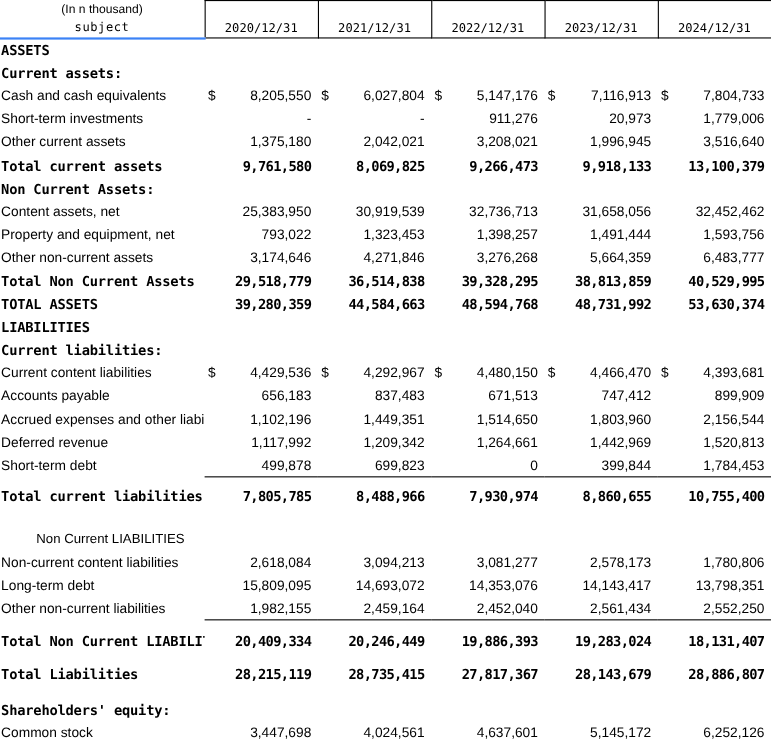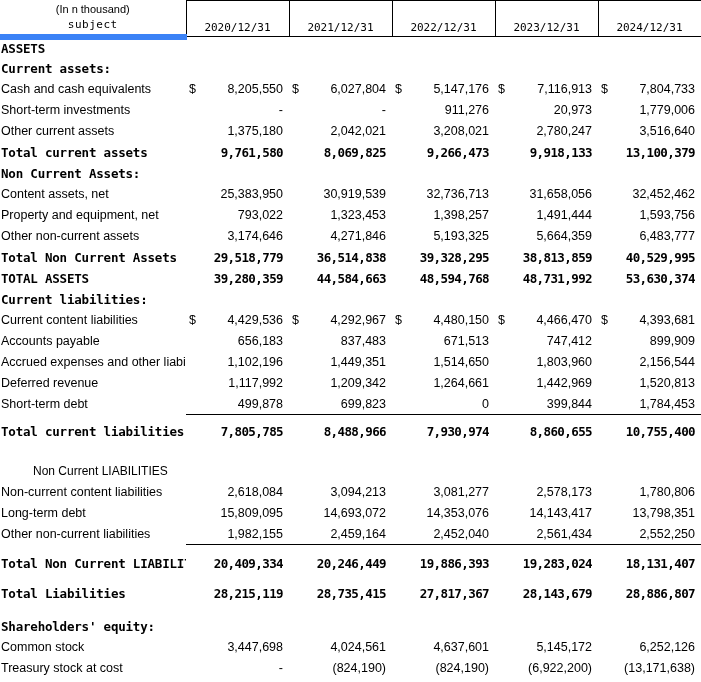--- a/index.html
+++ b/index.html
@@ -38,21 +38,21 @@
     vertical-align: bottom;
     font-weight: normal;
   }
   .hdr-label {
     height: 34px;
     text-align: center;
     font-size: 11px;
     line-height: 16px;
     padding: 0 4px 1px 4px;
     box-sizing: border-box;
-    border-bottom: 6px solid #3b82f6;
+    border-bottom: 2px solid #3b82f6;
     margin-left: 24px;
   }
   .hdr-label .l1 { display: block; font-family: "Liberation Sans", sans-serif; }
   .hdr-label .l2 { display: block; font-family: "DejaVu Sans Mono", monospace; font-size: 11px; letter-spacing: 0.5px;}
   .hdr-date {
     height: 34px;
     box-sizing: border-box;
     text-align: center;
     font-family: "DejaVu Sans Mono", monospace;
     font-size: 11px;
@@ -183,21 +183,21 @@
           <td class="num">-</td>
           <td class="num">911,276</td>
           <td class="num">20,973</td>
           <td class="num">1,779,006</td>
         </tr>
         <tr class="">
           <td class="label">Other current assets</td>
           <td class="num">1,375,180</td>
           <td class="num">2,042,021</td>
           <td class="num">3,208,021</td>
-          <td class="num">2,780,247</td>
+          <td class="num">1,996,945</td>
           <td class="num">3,516,640</td>
         </tr>
         <tr class="total">
           <td class="label">Total current assets</td>
           <td class="num">9,761,580</td>
           <td class="num">8,069,825</td>
           <td class="num">9,266,473</td>
           <td class="num">9,918,133</td>
           <td class="num">13,100,379</td>
         </tr>
@@ -222,41 +222,49 @@
           <td class="num">793,022</td>
           <td class="num">1,323,453</td>
           <td class="num">1,398,257</td>
           <td class="num">1,491,444</td>
           <td class="num">1,593,756</td>
         </tr>
         <tr class="">
           <td class="label">Other non-current assets</td>
           <td class="num">3,174,646</td>
           <td class="num">4,271,846</td>
-          <td class="num">5,193,325</td>
+          <td class="num">3,276,268</td>
           <td class="num">5,664,359</td>
           <td class="num">6,483,777</td>
         </tr>
         <tr class="total">
           <td class="label">Total Non Current Assets</td>
           <td class="num">29,518,779</td>
           <td class="num">36,514,838</td>
           <td class="num">39,328,295</td>
           <td class="num">38,813,859</td>
           <td class="num">40,529,995</td>
         </tr>
         <tr class="total">
           <td class="label">TOTAL ASSETS</td>
           <td class="num">39,280,359</td>
           <td class="num">44,584,663</td>
           <td class="num">48,594,768</td>
           <td class="num">48,731,992</td>
           <td class="num">53,630,374</td>
         </tr>
         <tr class="section">
+          <td class="label">LIABILITIES</td>
+          <td class="num"></td>
+          <td class="num"></td>
+          <td class="num"></td>
+          <td class="num"></td>
+          <td class="num"></td>
+        </tr>
+        <tr class="section">
           <td class="label">Current liabilities:</td>
           <td class="num"></td>
           <td class="num"></td>
           <td class="num"></td>
           <td class="num"></td>
           <td class="num"></td>
         </tr>
         <tr class="">
           <td class="label">Current content liabilities</td>
           <td class="num"><span class="cur">$</span><span>4,429,536</span></td>

